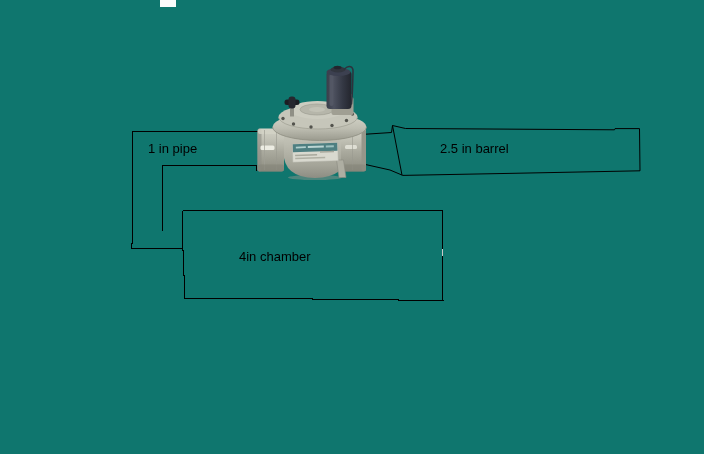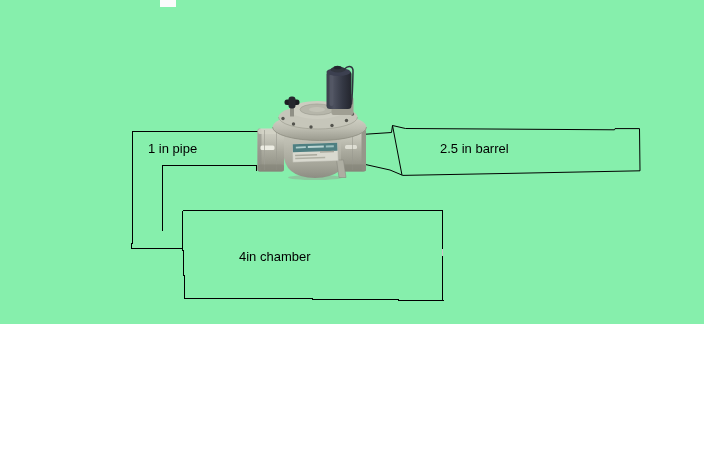--- a/index.html
+++ b/index.html
@@ -1,20 +1,20 @@
 <!DOCTYPE html>
 <html><head>
 <meta charset="utf-8">
 <style>
   html, body { margin: 0; padding: 0; background: #ffffff; }
   .canvas {
     position: relative;
     width: 704px;
-    height: 324px;
-    background: #86efac;
+    height: 454px;
+    background: #0f766e;
     overflow: hidden;
     font-family: "Liberation Sans", sans-serif;
   }
   svg { display: block; }
   .callout-line { fill: none; stroke-width: 1; shape-rendering: crispEdges; }
   .callout-line-smooth { fill: none; stroke-width: 1; }
   .diagram-label {
     font-family: "Liberation Sans", sans-serif;
     font-size: 13px;
     fill: #000000;

